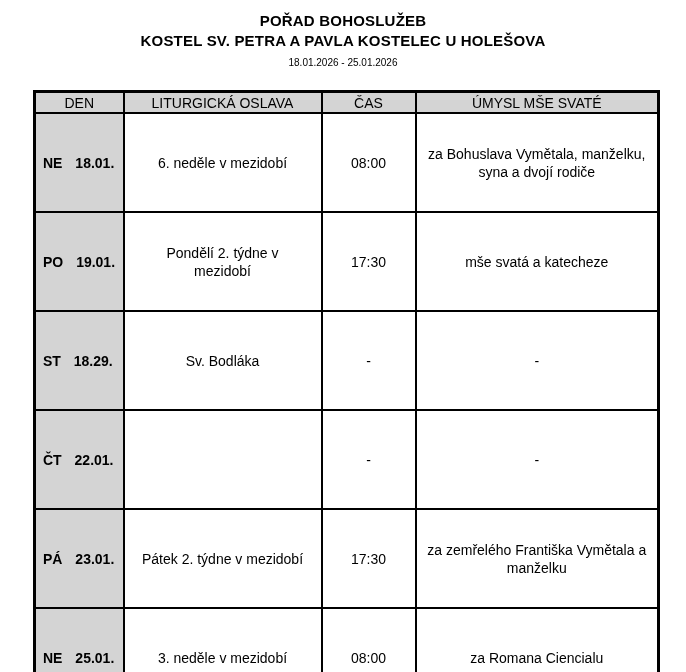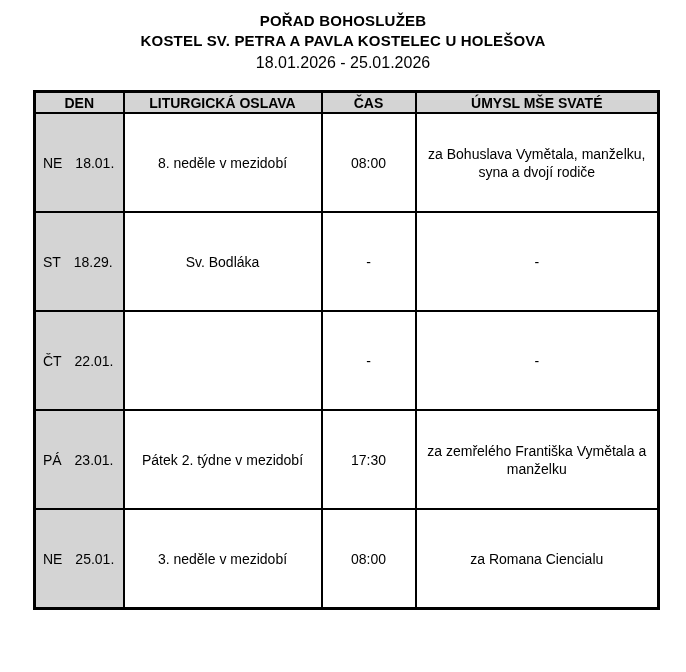--- a/index.html
+++ b/index.html
@@ -23,21 +23,21 @@
     width: 100%;
     text-align: center;
   }
   .title-line1, .title-line2 {
     font-size: 15px;
     font-weight: bold;
     line-height: 20px;
     letter-spacing: 0.2px;
   }
   .title-line3 {
-    font-size: 16px;
+    font-size: 10px;
     font-weight: normal;
     line-height: 20px;
     margin-top: 2px;
   }
   table.schedule {
     position: absolute;
     left: 33px;
     top: 90px;
     width: 624px;
     table-layout: fixed;
@@ -48,33 +48,33 @@
   table.schedule td {
     border: 2px solid var(--border-color, #000000);
     font-size: 14px;
     text-align: center;
     vertical-align: middle;
     overflow: hidden;
   }
   thead th {
     height: 19px;
     background: var(--shaded-bg, #d4d4d4);
-    font-weight: bold;
+    font-weight: normal;
     border-bottom-width: 3px;
     padding: 0;
   }
   tbody td {
     height: 65px;
     background: #ffffff;
     font-weight: normal;
     padding: 8px 8px;
   }
   tbody td.day-cell {
     background: var(--shaded-bg, #d4d4d4);
-    font-weight: normal;
+    font-weight: bold;
     text-align: left;
     padding: 0 16px 0 7px;
     white-space: nowrap;
   }
   .day-abbr {
     display: inline-block;
   }
   .day-date {
     display: inline-block;
     margin-left: 9px;
@@ -115,25 +115,34 @@
         <th>ČAS</th>
         <th>ÚMYSL MŠE SVATÉ</th>
       </tr>
     </thead>
     <tbody id="rows">
   <tr>
     <td class="day-cell">
       <span class="day-abbr">NE</span>
       <span class="day-date">18.01.</span>
     </td>
-    <td class="celebration-cell">8. neděle v mezidobí</td>
+    <td class="celebration-cell">6. neděle v mezidobí</td>
     <td class="time-cell">08:00</td>
     <td class="intention-cell">za Bohuslava Vymětala, manželku, syna a dvojí rodiče</td>
   </tr>
 
+  <tr>
+    <td class="day-cell">
+      <span class="day-abbr">PO</span>
+      <span class="day-date">19.01.</span>
+    </td>
+    <td class="celebration-cell">Pondělí 2. týdne v mezidobí</td>
+    <td class="time-cell">17:30</td>
+    <td class="intention-cell">mše svatá a katecheze</td>
+  </tr>
 
 
   <tr>
     <td class="day-cell">
       <span class="day-abbr">ST</span>
       <span class="day-date">18.29.</span>
     </td>
     <td class="celebration-cell">Sv. Bodláka</td>
     <td class="time-cell">-</td>
     <td class="intention-cell">-</td>

